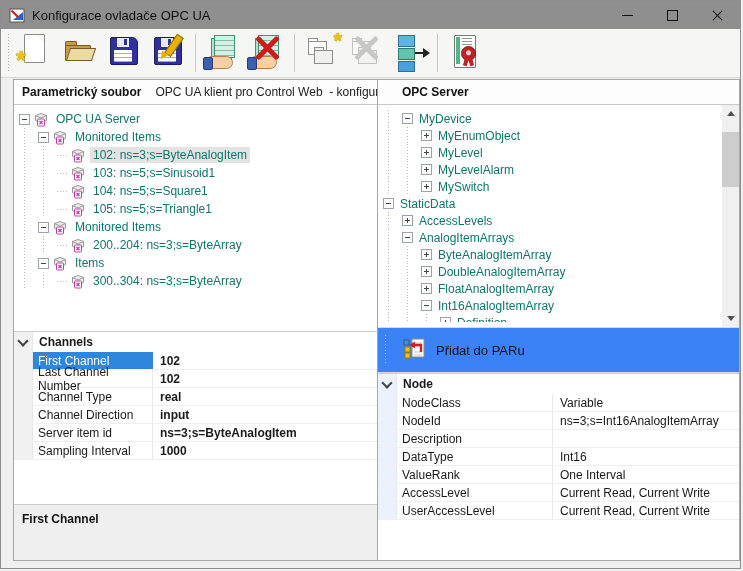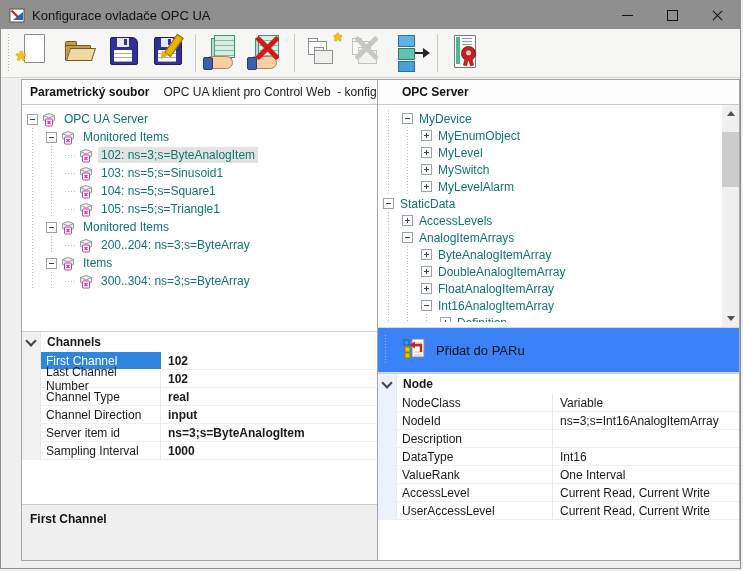--- a/index.html
+++ b/index.html
@@ -67,21 +67,21 @@
   .ic-lp{left:11px;top:4px;width:20px;height:31px;background:#fdfdfd;border:1px solid #777;border-radius:1px;}
   .ic-lg{left:13px;top:6px;width:4px;height:27px;background:#52b788;}
   .ic-ltx{left:19px;top:7px;width:10px;height:9px;background-image:repeating-linear-gradient(to bottom,#999 0 1px,transparent 1px 3px);}
   .ic-ros{left:18px;top:15px;width:13px;height:13px;background:radial-gradient(circle at 50% 45%,#eccaca 0 2px,#c32222 3px);border-radius:50%;border:1px solid #801111;}
   .ic-r1{left:21px;top:26px;width:4px;height:9px;background:#c32222;transform:rotate(15deg);}
   .ic-r2{left:26px;top:26px;width:4px;height:9px;background:#c32222;transform:rotate(-15deg);}
 
   
   .main{position:absolute;top:77px;left:0;right:0;bottom:0;}
   .panel{position:absolute;top:1px;background:#fff;border:1px solid #a6a6a6;box-sizing:border-box;display:flex;flex-direction:column;height:482px;}
-  .panel.left{left:20px;width:418px;}
+  .panel.left{left:12px;width:418px;}
   .panel.right{left:376px;width:363px;}
   .panel-header{height:24px;flex:none;display:flex;align-items:center;background:#fdfdfd;border-bottom:1px solid #c9c9c9;font-size:12px;padding-left:8px;white-space:nowrap;overflow:hidden;}
   .panel-header b{font-size:12px;color:#111;}
   .panel-header .sub{margin-left:14px;color:#222;white-space:pre;}
   .panel.right .panel-header{padding-left:24px;}
 
   
   .tree{flex:none;overflow:hidden;padding:5px 2px 0 4px;background:#fff;font-size:12px;color:#0f766e;}
   .tree.lefttree{height:221px;}
   .tree-wrap{position:relative;height:222px;flex:none;}
@@ -422,27 +422,27 @@
             <div class="tree-row">
               <span class="guide"></span>
               <span class="guide"></span>
               <span class="expander plus"></span>
               <span class="tlabel">MyLevel</span>
             </div>
             <div class="tree-row">
               <span class="guide"></span>
               <span class="guide"></span>
               <span class="expander plus"></span>
+              <span class="tlabel">MyLevelAlarm</span>
+            </div>
+            <div class="tree-row">
+              <span class="guide"></span>
+              <span class="guide"></span>
+              <span class="expander plus"></span>
               <span class="tlabel">MySwitch</span>
-            </div>
-            <div class="tree-row">
-              <span class="guide"></span>
-              <span class="guide"></span>
-              <span class="expander plus"></span>
-              <span class="tlabel">MyLevelAlarm</span>
             </div>
             <div class="tree-row">
               <span class="expander minus"></span>
               <span class="tlabel">StaticData</span>
             </div>
             <div class="tree-row">
               <span class="guide"></span>
               <span class="expander plus"></span>
               <span class="tlabel">AccessLevels</span>
             </div>

